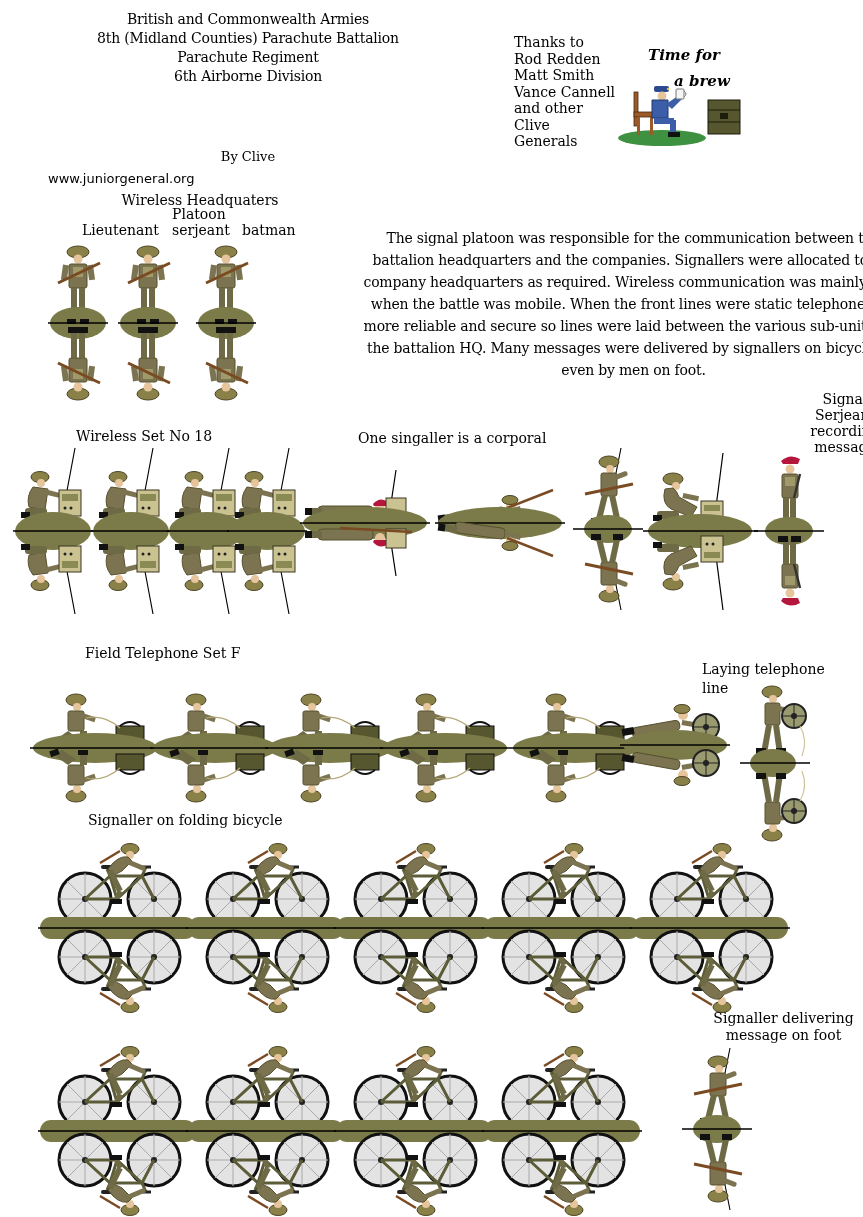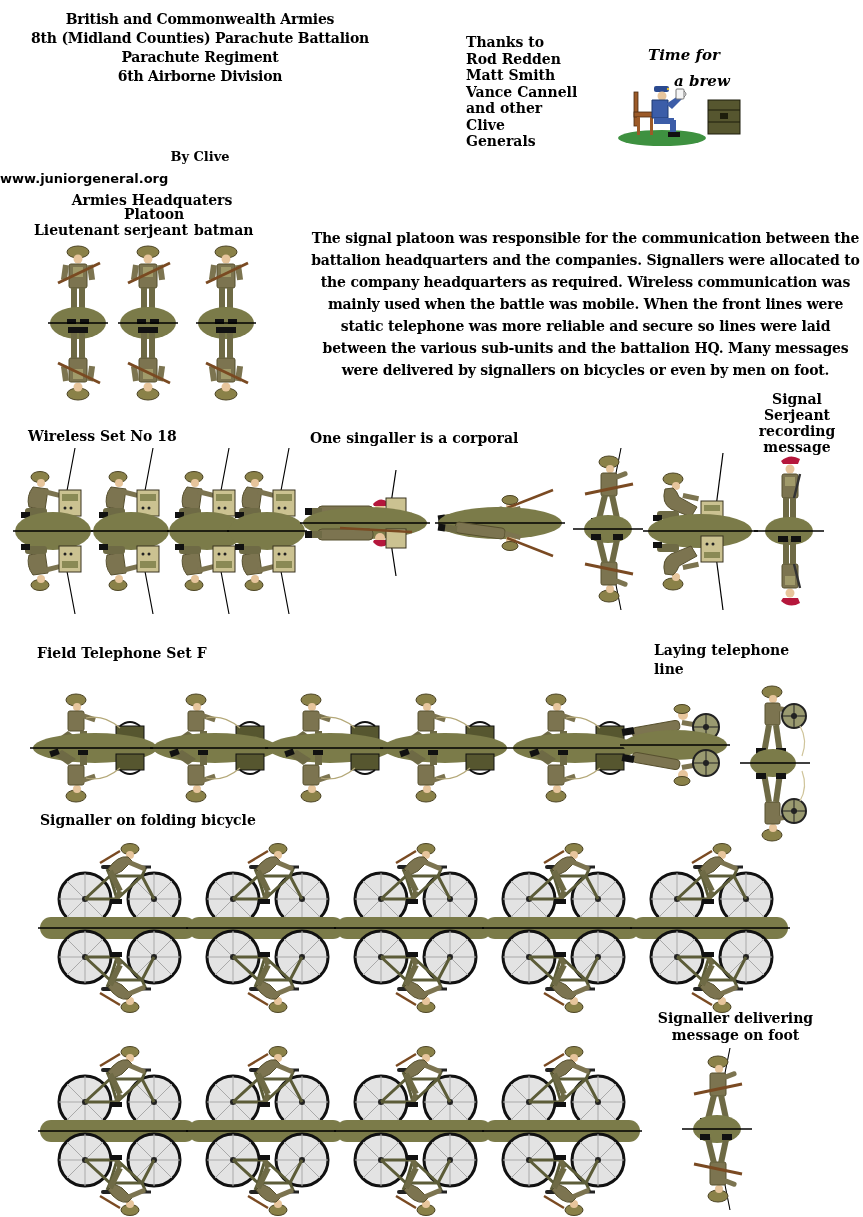--- a/index.html
+++ b/index.html
@@ -1,21 +1,21 @@
 <!DOCTYPE html>
 <html><head>
 <meta charset="utf-8">
 <style>
   html,body{margin:0;padding:0;}
   body{
     width:863px;height:1217px;position:relative;background:#ffffff;
     font-family:"DejaVu Serif", serif;overflow:hidden;
   }
   .abs{position:absolute;}
-  .b{font-weight:bold;}
+  .b{font-weight:normal;margin-left:48px;}
   .title-block{left:0;top:10px;width:400px;text-align:center;font-size:14px;line-height:19px;letter-spacing:-0.2px;}
   .byline{left:0;top:149px;width:400px;text-align:center;font-size:13px;}
   .website{left:0;top:171px;width:400px;text-align:left;font-size:13px;font-family:"DejaVu Sans",sans-serif;}
   .thanks-block{left:466px;top:34px;font-size:14px;line-height:16.5px;}
   .hq-heading{left:52px;top:192px;width:200px;text-align:center;font-size:14px;}
   .hq-label{font-size:14px;}
   .para{left:309px;top:227px;width:553px;font-size:14px;line-height:22px;letter-spacing:-0.2px;text-align:center;}
   .sec-label{font-size:14px;line-height:17px;}
   .sec-label-center{text-align:center;}
   svg.fig{position:absolute;}
@@ -284,21 +284,21 @@
     <rect x="56" y="90" width="12" height="5" fill="#111"></rect>
   </g>
   <g>
     <rect x="96" y="58" width="32" height="34" fill="#56562f" stroke="#1d1d0c"></rect>
     <line x1="96" y1="68" x2="128" y2="68" stroke="#1d1d0c"></line>
     <line x1="96" y1="80" x2="128" y2="80" stroke="#1d1d0c"></line>
     <rect x="108" y="71" width="8" height="6" fill="#1d1d0c"></rect>
   </g>
 </svg>
 
-<div class="abs hq-heading b">Armies Headquaters</div>
+<div class="abs hq-heading b">Wireless Headquaters</div>
 <div class="abs hq-label b" style="left:34px;top:222px">Lieutenant</div>
 <div class="abs hq-label b" style="left:124px;top:206px">Platoon</div>
 <div class="abs hq-label b" style="left:124px;top:222px">serjeant</div>
 <div class="abs hq-label b" style="left:194px;top:222px">batman</div>
 
 <svg class="fig" style="left:48px;top:243px" width="60" height="160">
     <use href="#f-hq"></use>
   </svg>
 <svg class="fig" style="left:118px;top:243px" width="60" height="160">
     <use href="#f-hq"></use>
@@ -342,21 +342,21 @@
   </svg>
 
 <svg class="fig" style="left:643px;top:449px" width="115" height="165">
     <use href="#f-cr"></use>
   </svg>
 <svg class="fig" style="left:754px;top:446px" width="70" height="170">
     <use href="#f-wb"></use>
   </svg>
 
 <div class="abs sec-label b" style="left:37px;top:645px">Field Telephone Set F</div>
-<div class="abs sec-label b" style="left:654px;top:641px;width:140px;line-height:19px">
+<div class="abs sec-label b" style="left:654px;top:660px;width:140px;line-height:19px">
   <div>Laying telephone</div>
   <div>line</div>
 </div>
 
 <svg class="fig" style="left:30px;top:688px" width="130" height="120">
     <use href="#f-fp"></use>
   </svg>
 <svg class="fig" style="left:150px;top:688px" width="130" height="120">
     <use href="#f-fp"></use>
   </svg>

